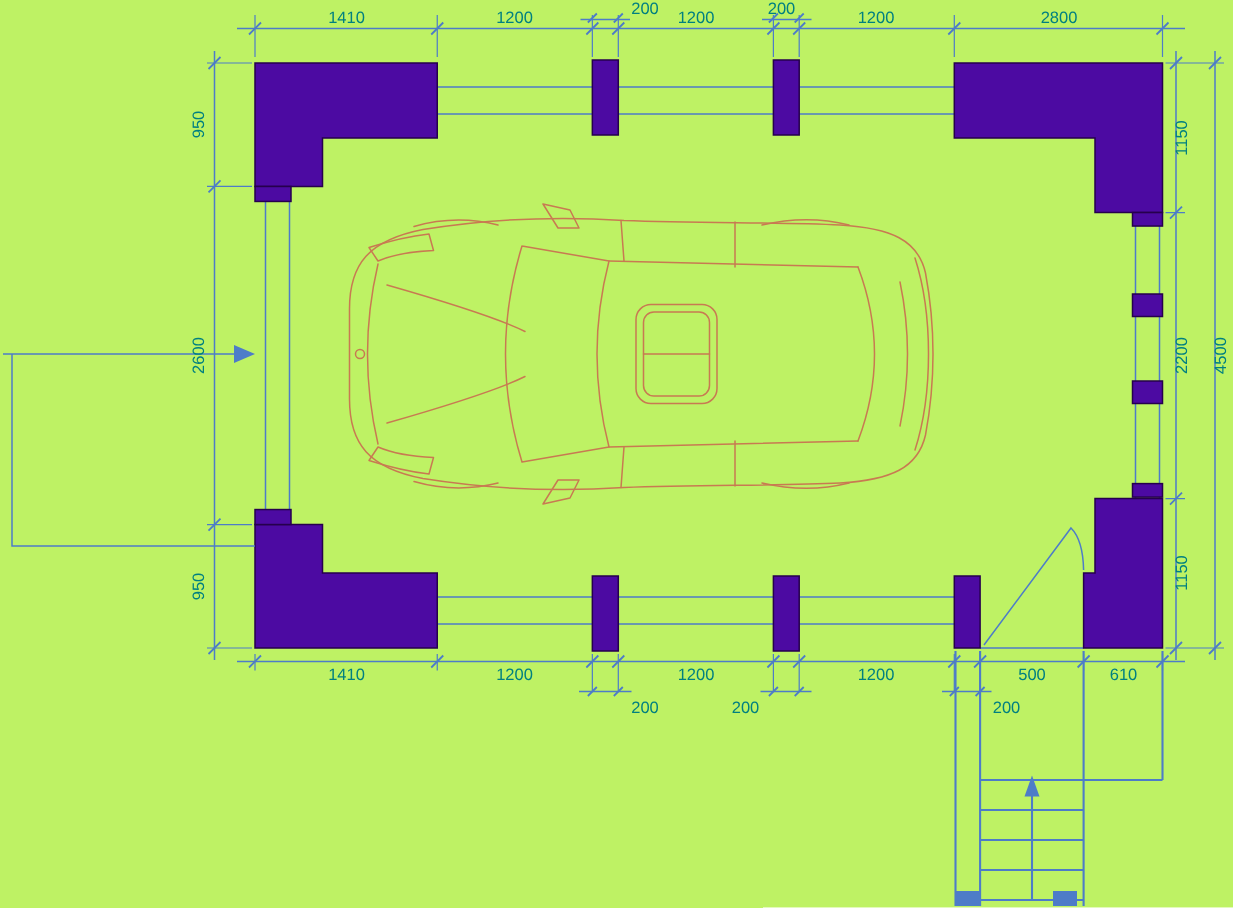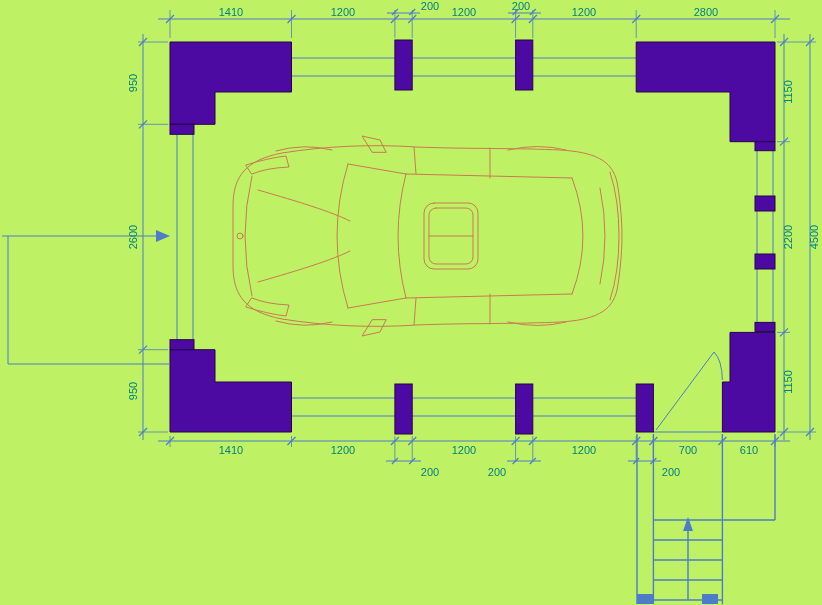--- a/index.html
+++ b/index.html
@@ -117,21 +117,21 @@
   <span class="dim" style="left:441px;top:6px;width:46px">1200</span>
   <span class="dim" style="left:561px;top:6px;width:46px">1200</span>
   <span class="dim" style="left:683px;top:6px;width:46px">2800</span>
   <span class="dim" style="left:415px;top:0px;width:30px">200</span>
   <span class="dim" style="left:506px;top:0px;width:30px">200</span>
 
   <span class="dim" style="left:208px;top:444px;width:46px">1410</span>
   <span class="dim" style="left:320px;top:444px;width:46px">1200</span>
   <span class="dim" style="left:441px;top:444px;width:46px">1200</span>
   <span class="dim" style="left:561px;top:444px;width:46px">1200</span>
-  <span class="dim" style="left:665px;top:444px;width:46px">700</span>
+  <span class="dim" style="left:665px;top:444px;width:46px">500</span>
   <span class="dim" style="left:726px;top:444px;width:46px">610</span>
   <span class="dim" style="left:415px;top:466px;width:30px">200</span>
   <span class="dim" style="left:482px;top:466px;width:30px">200</span>
   <span class="dim" style="left:656px;top:466px;width:30px">200</span>
 
   <span class="dim rot" style="left:113px;top:77px;width:40px">950</span>
   <span class="dim rot" style="left:113px;top:231px;width:40px">2600</span>
   <span class="dim rot" style="left:113px;top:385px;width:40px">950</span>
 
   <span class="dim rot" style="left:768px;top:86px;width:40px">1150</span>

